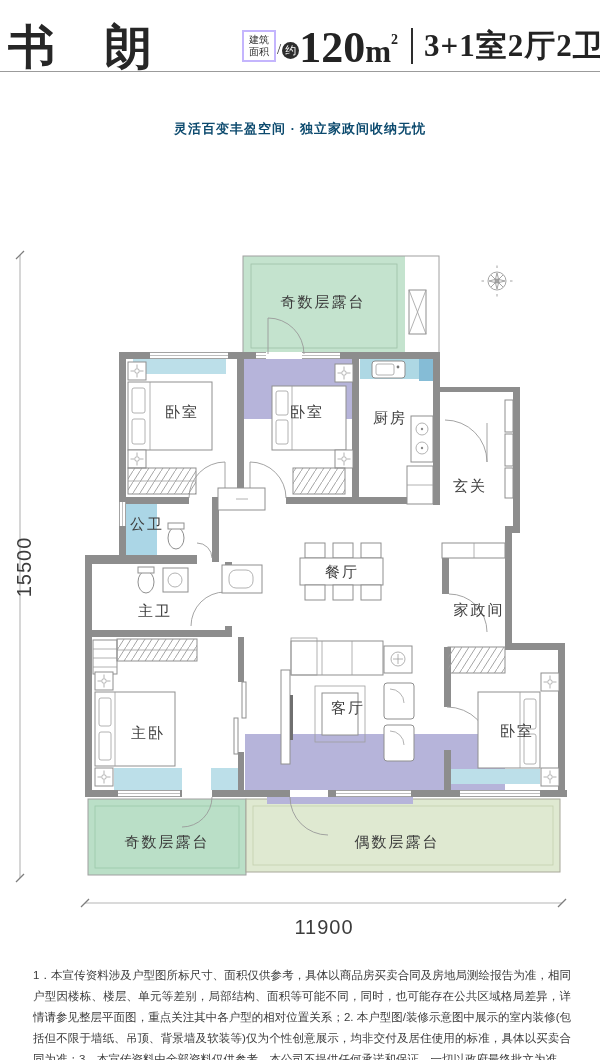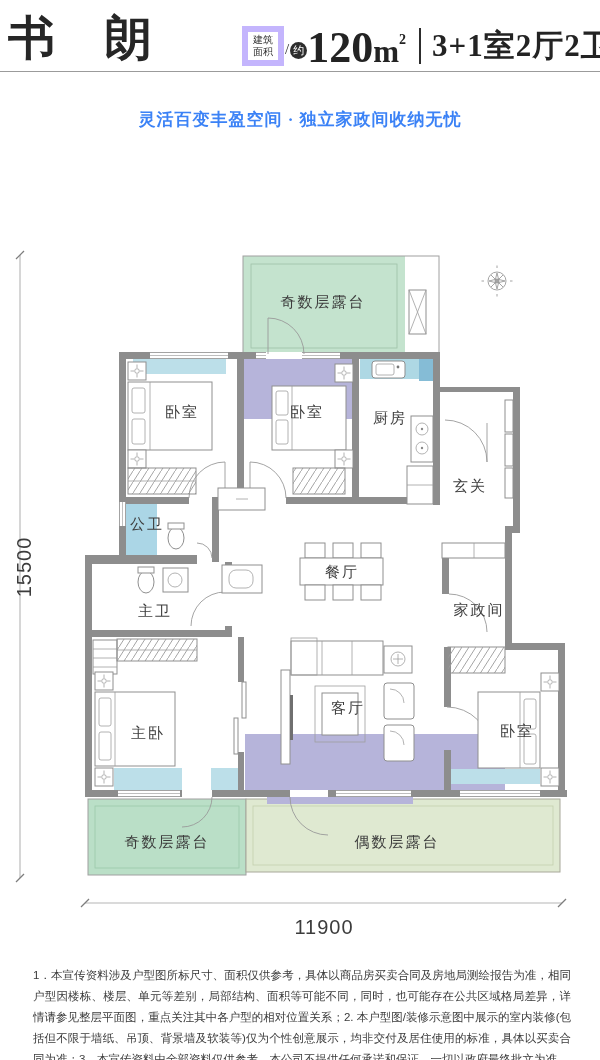--- a/index.html
+++ b/index.html
@@ -1,35 +1,35 @@
 <!DOCTYPE html>
 <html><head>
 <meta charset="utf-8">
 <style>
   html,body{margin:0;padding:0;background:#fff;}
   .page{position:relative;width:600px;height:1060px;background:#fff;overflow:hidden;
         font-family:"Liberation Serif", serif;color:#2e2e2e;}
   
-  .title{position:absolute;left:8px;top:8px;margin:0;font-size:47px;font-weight:700;
+  .title{position:absolute;left:8px;top:17px;margin:0;font-size:47px;font-weight:700;
          letter-spacing:50px;color:#262626;line-height:60px;white-space:nowrap;}
   .spec-group{position:absolute;left:242px;top:18px;display:flex;align-items:center;}
-  .badge-box{width:30px;height:28px;border:6px solid #c4b5fd;display:flex;flex-direction:column;
+  .badge-box{width:30px;height:28px;border:2px solid #c4b5fd;display:flex;flex-direction:column;
              justify-content:center;align-items:center;font-size:10px;line-height:12px;color:#2e2e2e;}
   .slash{font-size:15px;margin:6px 1px 0 1px;color:#2e2e2e;}
   .approx-circle{width:17px;height:17px;border-radius:50%;background:#2d2d2d;color:#fff;
                  font-size:11px;line-height:17px;text-align:center;margin-top:8px;}
   .area-value{font-size:44px;font-weight:600;color:#232323;margin-left:0;line-height:44px;white-space:nowrap;}
   .area-value .unit{font-size:31px;}
   .area-value sup{font-size:14px;vertical-align:18px;}
   .vert-divider{width:2px;height:36px;background:#2d2d2d;margin:0 11px 0 13px;}
   .spec-text{font-size:31px;font-weight:600;color:#232323;letter-spacing:1px;white-space:nowrap;line-height:44px;}
   .hr{position:absolute;top:71px;left:0;right:0;border-top:1px solid #9b9b9b;}
   
   .subtitles{position:absolute;top:104px;left:0;width:600px;text-align:center;}
-  .subtitles p{margin:4px 0 14px 0;font-size:17px;font-weight:700;color:#3b82f6;letter-spacing:1px;}
+  .subtitles p{margin:16px 0 14px 0;font-size:13px;font-weight:700;color:#0c4a6e;letter-spacing:1px;}
   
   .plansvg{position:absolute;left:0;top:240px;}
   .wall{fill:#8d8d8d;}
   .furn{fill:#fff;stroke:#8f8f8f;stroke-width:1;}
   .furn2{fill:none;stroke:#9f9f9f;stroke-width:0.8;}
   .arc{fill:none;stroke:#9a9a9a;stroke-width:0.9;}
   .winline{stroke:#adadad;stroke-width:0.8;}
   .roomlabel{font-family:"Liberation Serif",serif;font-size:15px;fill:#3d3d3d;
              letter-spacing:2px;text-anchor:middle;}
   .dimtext{font-family:"Liberation Sans",sans-serif;font-size:20px;fill:#3c3c3c;

